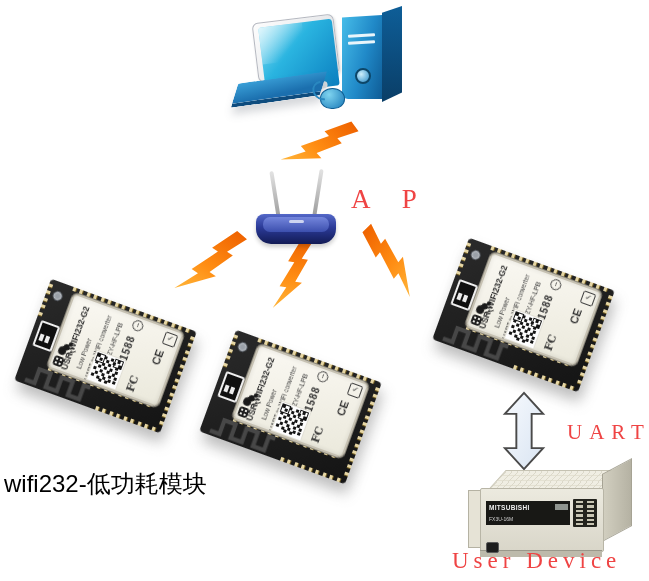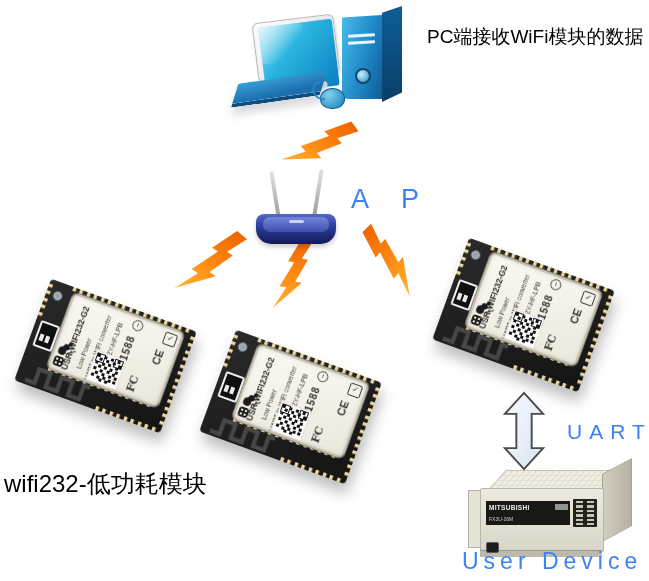--- a/index.html
+++ b/index.html
@@ -1,26 +1,26 @@
 <!DOCTYPE html>
 <html><head>
 <meta charset="utf-8">
 <style>
   html,body{margin:0;padding:0;background:#fff;}
   .stage{position:relative;width:649px;height:581px;background:#ffffff;overflow:hidden;
          font-family:"Liberation Sans","DejaVu Sans",sans-serif;}
   .abs{position:absolute;}
   
   .cap-cjk{position:absolute;color:#000;font-size:19px;font-weight:500;letter-spacing:0px;white-space:nowrap;}
-  .cap-serif{position:absolute;color:#3b82f6;font-family:Liberation Sans, sans-serif;white-space:nowrap;}
+  .cap-serif{position:absolute;color:#ef4444;font-family:Liberation Serif, serif;white-space:nowrap;}
   #pcCaption{left:427px;top:24px;}
   #moduleCaption{left:4px;top:468px;font-size:24px;}
   #apLabel{left:351px;top:184px;font-size:27px;letter-spacing:13px;}
   #uartLabel{left:567px;top:420px;font-size:21px;letter-spacing:7px;}
-  #userDeviceLabel{left:452px;top:548px;font-size:23px;letter-spacing:5px;margin-left:10px;}
+  #userDeviceLabel{left:452px;top:548px;font-size:23px;letter-spacing:5px;}
   
   .pc{left:232px;top:4px;width:180px;height:110px;}
   .tower{left:110px;top:2px;width:62px;height:100px;}
   .tower-front{position:absolute;left:0;top:9px;width:40px;height:84px;border-radius:3px 0 0 6px;
     background:linear-gradient(105deg,#47bde9 0%,#2089c8 55%,#0f5c96 100%);
     clip-path:polygon(0 3%,100% 0,100% 100%,0 100%);}
   .tower-side{position:absolute;left:40px;top:0;width:20px;height:96px;
     background:linear-gradient(180deg,#0e5e98,#0a3e67);
     clip-path:polygon(0 7%,100% 0,100% 90%,0 100%);}
   .t-stripe{position:absolute;left:6px;width:27px;height:3px;background:#e9f5fb;border-radius:1px;transform:rotate(-3deg);}
@@ -173,21 +173,20 @@
     <div class="abs monitor">
       <div class="m-frame"></div>
       <div class="m-screen"></div>
       <div class="m-stand"></div>
       <div class="m-base"></div>
     </div>
     <div class="abs kbd"></div>
     <div class="abs mouse"></div>
   </div>
 
-  <div class="cap-cjk" id="pcCaption">PC端接收WiFi模块的数据</div>
 
   <svg class="bolt" id="bolt1" preserveAspectRatio="none">
       <use href="#sym-bolt" xlink:href="#sym-bolt"></use>
     </svg>
   <svg class="bolt" id="bolt2" preserveAspectRatio="none">
       <use href="#sym-bolt" xlink:href="#sym-bolt"></use>
     </svg>
   <svg class="bolt" id="bolt3" preserveAspectRatio="none">
       <use href="#sym-bolt" xlink:href="#sym-bolt"></use>
     </svg>

